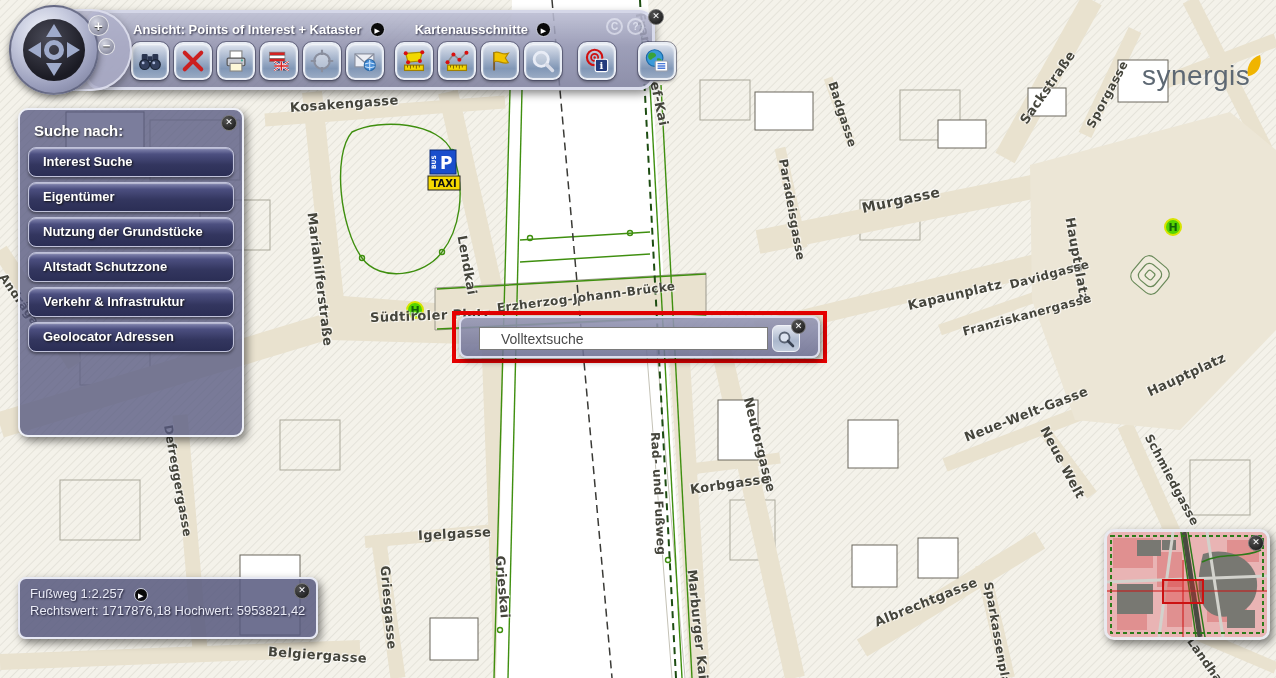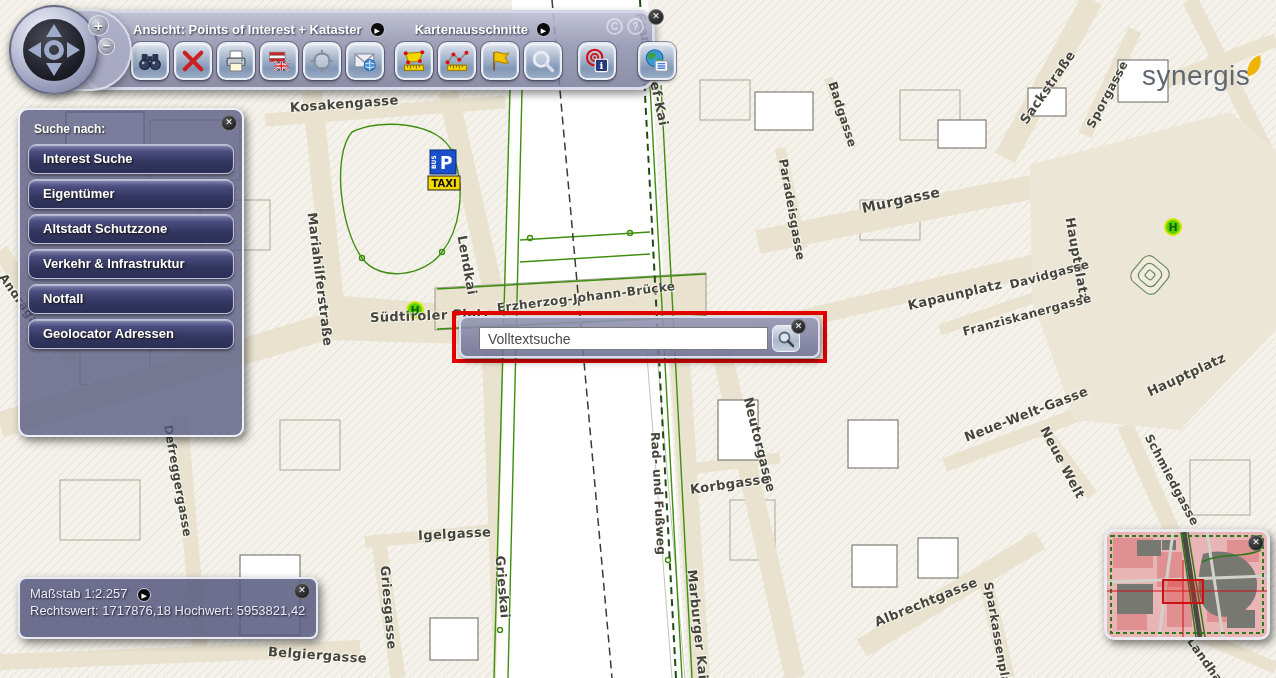--- a/index.html
+++ b/index.html
@@ -53,33 +53,33 @@
   #nav-center { position:absolute; left:21px; top:21px; width:20px; height:20px; border-radius:50%; border:5px solid #9fabcb; cursor:pointer; }
   .zoom-btn { position:absolute; border-radius:50%; color:#fff; font-weight:bold; text-align:center; cursor:pointer; z-index:7;
     background:radial-gradient(circle at 35% 30%, #d5d7e2, #8b8da2 75%); border:1.5px solid rgba(255,255,255,.7);
     text-shadow:0 1px 1px #333; }
   #zoom-in  { left:88px; top:15px; width:21px; height:21px; font-size:15px; line-height:19px; }
   #zoom-out { left:98px; top:38px; width:17px; height:17px; font-size:13px; line-height:14px; }
 
   
   #search-panel { position:absolute; left:18px; top:108px; width:226px; height:329px; z-index:8;
     background:rgba(86,88,128,.78); border:2px solid #eef0f8; border-radius:10px; box-shadow:3px 4px 9px rgba(0,0,0,.5); }
-  #search-panel-title { color:#fff; font-weight:bold; font-size:12px; margin:12px 0 8px 14px; text-shadow:1px 1px 2px #222; }
+  #search-panel-title { color:#fff; font-weight:bold; font-size:15px; margin:12px 0 8px 14px; text-shadow:1px 1px 2px #222; }
   .sp-btn { width:206px; height:30px; margin:0 auto 5px auto; border-radius:8px; cursor:pointer;
     background:linear-gradient(180deg,#888bb4 0%, #4c4f80 22%, #33365f 60%, #2b2e55 100%);
     border:1px solid #c0c2da; box-shadow:0 2px 3px rgba(0,0,0,.4), inset 0 1px 1px rgba(255,255,255,.45);
     color:#fff; font-weight:bold; font-size:13px; line-height:28px; padding-left:14px; text-shadow:1px 1px 2px #111; }
 
   
   #highlight-rect { position:absolute; left:452px; top:311px; width:375px; height:52px; border:4px solid #e60000; z-index:9; }
   #fulltext-panel { position:absolute; left:459px; top:316px; width:361px; height:42px; z-index:9;
     background:linear-gradient(180deg, rgba(148,150,180,.9), rgba(108,110,146,.88)); border:2px solid #dcdeee;
     border-radius:8px; box-shadow:2px 3px 7px rgba(0,0,0,.5); }
   #fulltext-input { position:absolute; left:18px; top:9px; width:289px; height:23px; border:1px solid #7a7a7a;
-    background:#fff; font-size:14px; color:#4a4a4a; padding:2px 8px; font-family:"Liberation Sans",sans-serif; }
+    background:#fff; font-size:14px; color:#4a4a4a; padding:2px 21px; font-family:"Liberation Sans",sans-serif; }
   #fulltext-go { position:absolute; left:311px; top:7px; width:28px; height:27px; border-radius:6px; cursor:pointer;
     background:linear-gradient(180deg,#e3e7f0,#aab7cc 60%,#c2cddd); border:1.5px solid #f0f2f8;
     display:flex; align-items:center; justify-content:center; }
 
   
   #status-panel { position:absolute; left:18px; top:577px; width:300px; height:62px; z-index:8;
     background:rgba(86,88,126,.85); border:2px solid #e6e8f4; border-radius:8px; box-shadow:3px 4px 9px rgba(0,0,0,.5);
     padding:6px 10px; color:#e9eaf6; font-size:13px; text-shadow:1px 1px 2px #15152a; }
   #status-panel .row { height:17px; line-height:17px; white-space:nowrap; }
 
@@ -391,42 +391,42 @@
   <div id="zoom-in" class="zoom-btn">+</div>
   <div id="zoom-out" class="zoom-btn">−</div>
 
   <div id="search-panel">
     <div class="close-btn" style="right:5px; top:5px;">✕</div>
     <div id="search-panel-title">Suche nach:</div>
     <div>
 
     <div class="sp-btn">Interest Suche</div>
         <div class="sp-btn">Eigentümer</div>
+        <div class="sp-btn">Nutzung der Grundstücke</div>
         <div class="sp-btn">Altstadt Schutzzone</div>
         <div class="sp-btn">Verkehr &amp; Infrastruktur</div>
-        <div class="sp-btn">Notfall</div>
         <div class="sp-btn">Geolocator Adressen</div>
       </div>
   </div>
 
   <div id="highlight-rect"></div>
   <div id="fulltext-panel">
     <input id="fulltext-input" value="Volltextsuche" style="">
     <div id="fulltext-go">
       <svg width="18" height="18" viewBox="0 0 18 18">
         <circle cx="7.5" cy="7.5" r="5" fill="#dce4f0" stroke="#5a6474" stroke-width="1.8"></circle>
         <path d="M11,11 L16,16" stroke="#3a4454" stroke-width="2.6" stroke-linecap="round"></path>
         </svg>
     </div>
     <div class="close-btn" style="right:12px; top:1px; width:15px; height:15px; line-height:12px;">✕</div>
   </div>
 
   <div id="status-panel">
     <div class="close-btn" style="right:6px; top:4px;">✕</div>
-    <div class="row"><span>Maßstab 1:2.257</span>
+    <div class="row"><span>Fußweg 1:2.257</span>
       <span class="play-btn" style="margin-left:6px; width:14px; height:14px; line-height:14px;">▶</span></div>
     <div class="row">Rechtswert: 1717876,18 Hochwert: 5953821,42</div>
   </div>
 
   <div id="minimap">
     <svg width="160" height="105" viewBox="0 0 160 105">
       <rect width="160" height="105" fill="#e9b4b4"></rect>
       <g fill="#e09090">
         <rect x="6" y="6" width="40" height="30"></rect>
           <rect x="50" y="20" width="25" height="35"></rect>

